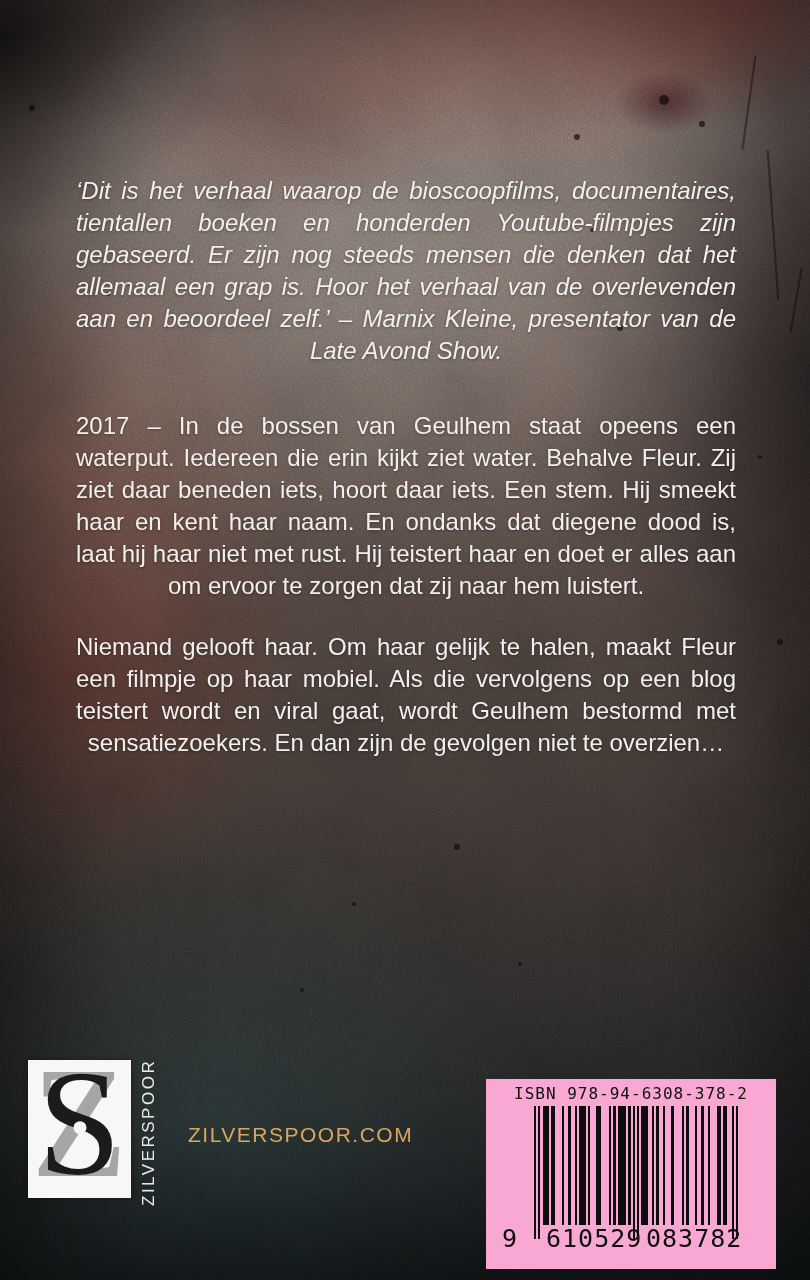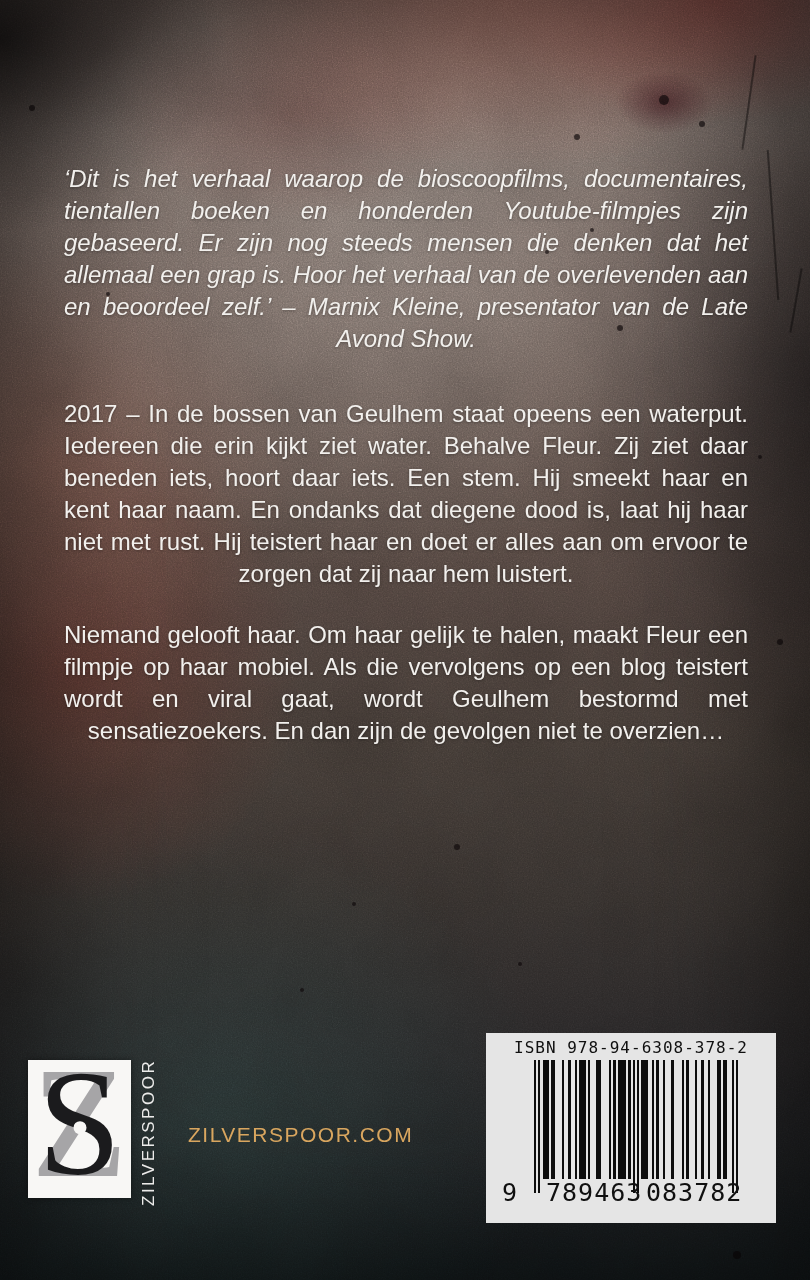--- a/index.html
+++ b/index.html
@@ -38,21 +38,21 @@
       778px 640px 0 1px, 352px 902px 0 0, 455px 845px 0 1px;
   }
   .scratch{position:absolute;width:2px;background:rgba(12,8,8,.45);pointer-events:none;}
   .scratch.s1{left:748px;top:55px;height:95px;transform:rotate(8deg);}
   .scratch.s2{left:772px;top:150px;height:150px;transform:rotate(-4deg);}
   .scratch.s3{left:795px;top:268px;height:65px;transform:rotate(10deg);}
 
   
   .content{position:absolute;left:64px;top:163px;width:684px;color:#f2f0ed;
     text-shadow:0 1px 3px rgba(0,0,0,.35);}
-  .content p{margin:0;font-size:24px;line-height:32px;text-align:justify;text-align-last:center;}
+  .content p{margin:12px;font-size:24px;line-height:32px;text-align:justify;text-align-last:center;}
   .quote{font-style:italic;margin-bottom:43px !important;}
   .para1{margin-bottom:29px !important;}
 
   
   .logo-box{position:absolute;left:28px;top:1060px;width:103px;height:138px;
     background:#f8f7f5;box-shadow:0 0 6px rgba(0,0,0,.4);}
   .logo-z,.logo-s{position:absolute;left:50%;top:50%;
     font-family:"Liberation Serif",serif;line-height:1;}
   .logo-z{font-size:158px;color:#a6a5a7;transform:translate(-50%,-54%);}
   .logo-s{font-size:150px;color:#1b1b1d;transform:translate(-50%,-54%);}
@@ -62,22 +62,22 @@
     writing-mode:vertical-rl;transform:rotate(180deg);
     display:flex;align-items:center;justify-content:center;
     font-size:17px;letter-spacing:2.5px;color:#ecebea;}
 
   
   .links{position:absolute;left:188px;top:1064px;width:290px;height:142px;
     display:flex;justify-content:space-between;align-items:center;
     font-size:21px;letter-spacing:1.5px;color:#d9a65f;white-space:nowrap;}
 
   
-  .barcode-box{position:absolute;left:486px;top:1033px;width:290px;height:190px;
-    background:#e5e5e5;color:#101010;}
+  .barcode-box{position:absolute;left:486px;top:1079px;width:290px;height:190px;
+    background:#f9a8d4;color:#101010;}
   .isbn-label{position:absolute;top:5px;left:0;width:100%;text-align:center;
     font-family:"DejaVu Sans Mono",monospace;font-size:16px;letter-spacing:1px;}
   .barcode-svg{position:absolute;left:48px;top:27px;width:204px;height:133px;
     fill:#0d0d0d;shape-rendering:crispEdges;}
   .bc-digit{position:absolute;top:145px;font-family:"DejaVu Sans Mono",monospace;
     font-size:25px;letter-spacing:1px;}
   .bc-first{left:16px;}
   .bc-left{left:60px;}
   .bc-right{left:160px;}
 </style>
@@ -152,17 +152,17 @@
         <rect x="71" y="0" width="1" height="100"></rect>
         <rect x="75" y="0" width="1" height="100"></rect>
         <rect x="78" y="0" width="1" height="100"></rect>
         <rect x="81" y="0" width="1" height="100"></rect>
         <rect x="85" y="0" width="2" height="100"></rect>
         <rect x="88" y="0" width="2" height="100"></rect>
         <rect x="92" y="0" width="1" height="112"></rect>
         <rect x="94" y="0" width="1" height="112"></rect>
       </svg>
     <span class="bc-digit bc-first">9</span>
-    <span class="bc-digit bc-left">789463</span>
+    <span class="bc-digit bc-left">610529</span>
     <span class="bc-digit bc-right">083782</span>
   </div>
 
 </div>
 
 </body></html>

